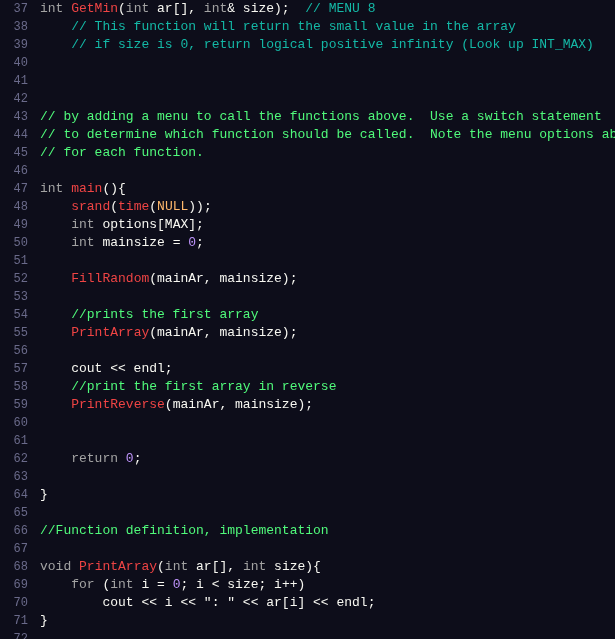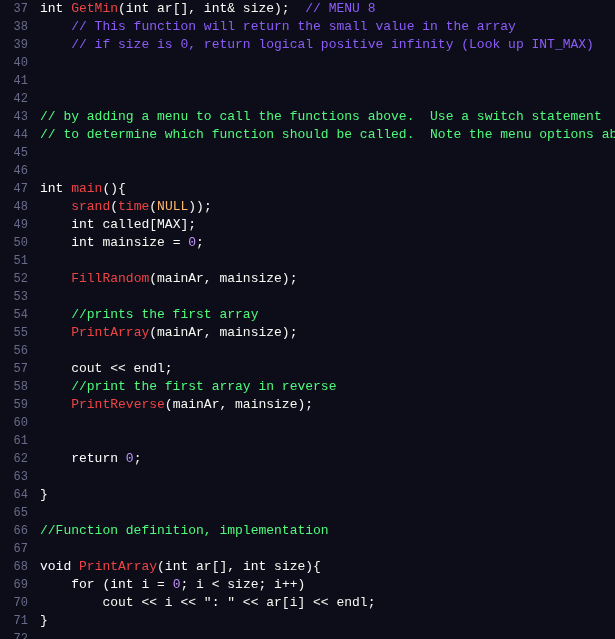--- a/index.html
+++ b/index.html
@@ -43,23 +43,23 @@
       font-size: 12px;
       flex-shrink: 0;
     }
 
     .line-content {
       padding-left: 4px;
       white-space: pre;
       color: #f8f8f2;
     }
 
-    .kw { color: #ffffff; text-align: right; }       
+    .kw { color: #a3a3a3; text-align: right; }       
     .fn { color: #ef4444; }       
-    .cm { color: #8b5cf6; }       
+    .cm { color: #14b8a6; }       
     .cm-green { color: #50fa7b; }      
     .num { color: #bd93f9; }       
     .plain { color: #f8f8f2; }     
     .macro { color: #ffb86c; }    
   </style>
 </head>
 <body>
 
 <div class="code-container">
 <div class="code-line">
@@ -88,36 +88,37 @@
     <div class="code-line">
       <span class="line-number">43</span>
       <span class="line-content"><span class="cm-green">// by adding a menu to call the functions above.  Use a switch statement</span></span>
     </div>
     <div class="code-line">
       <span class="line-number">44</span>
       <span class="line-content"><span class="cm-green">// to determine which function should be called.  Note the menu options above</span></span>
     </div>
     <div class="code-line">
       <span class="line-number">45</span>
+      <span class="line-content"><span class="cm-green">// for each function.</span></span>
     </div>
     <div class="code-line">
       <span class="line-number">46</span>
       <span class="line-content"> </span>
     </div>
     <div class="code-line">
       <span class="line-number">47</span>
       <span class="line-content"><span class="kw">int</span><span class="plain"> </span><span class="fn">main</span><span class="plain">(){</span></span>
     </div>
     <div class="code-line">
       <span class="line-number">48</span>
       <span class="line-content"><span class="plain">    </span><span class="fn">srand</span><span class="plain">(</span><span class="fn">time</span><span class="plain">(</span><span class="macro">NULL</span><span class="plain">));</span></span>
     </div>
     <div class="code-line">
       <span class="line-number">49</span>
-      <span class="line-content"><span class="plain">    </span><span class="kw">int</span><span class="plain"> called[MAX];</span></span>
+      <span class="line-content"><span class="plain">    </span><span class="kw">int</span><span class="plain"> options[MAX];</span></span>
     </div>
     <div class="code-line">
       <span class="line-number">50</span>
       <span class="line-content"><span class="plain">    </span><span class="kw">int</span><span class="plain"> mainsize = </span><span class="num">0</span><span class="plain">;</span></span>
     </div>
     <div class="code-line">
       <span class="line-number">51</span>
       <span class="line-content"> </span>
     </div>
     <div class="code-line">

